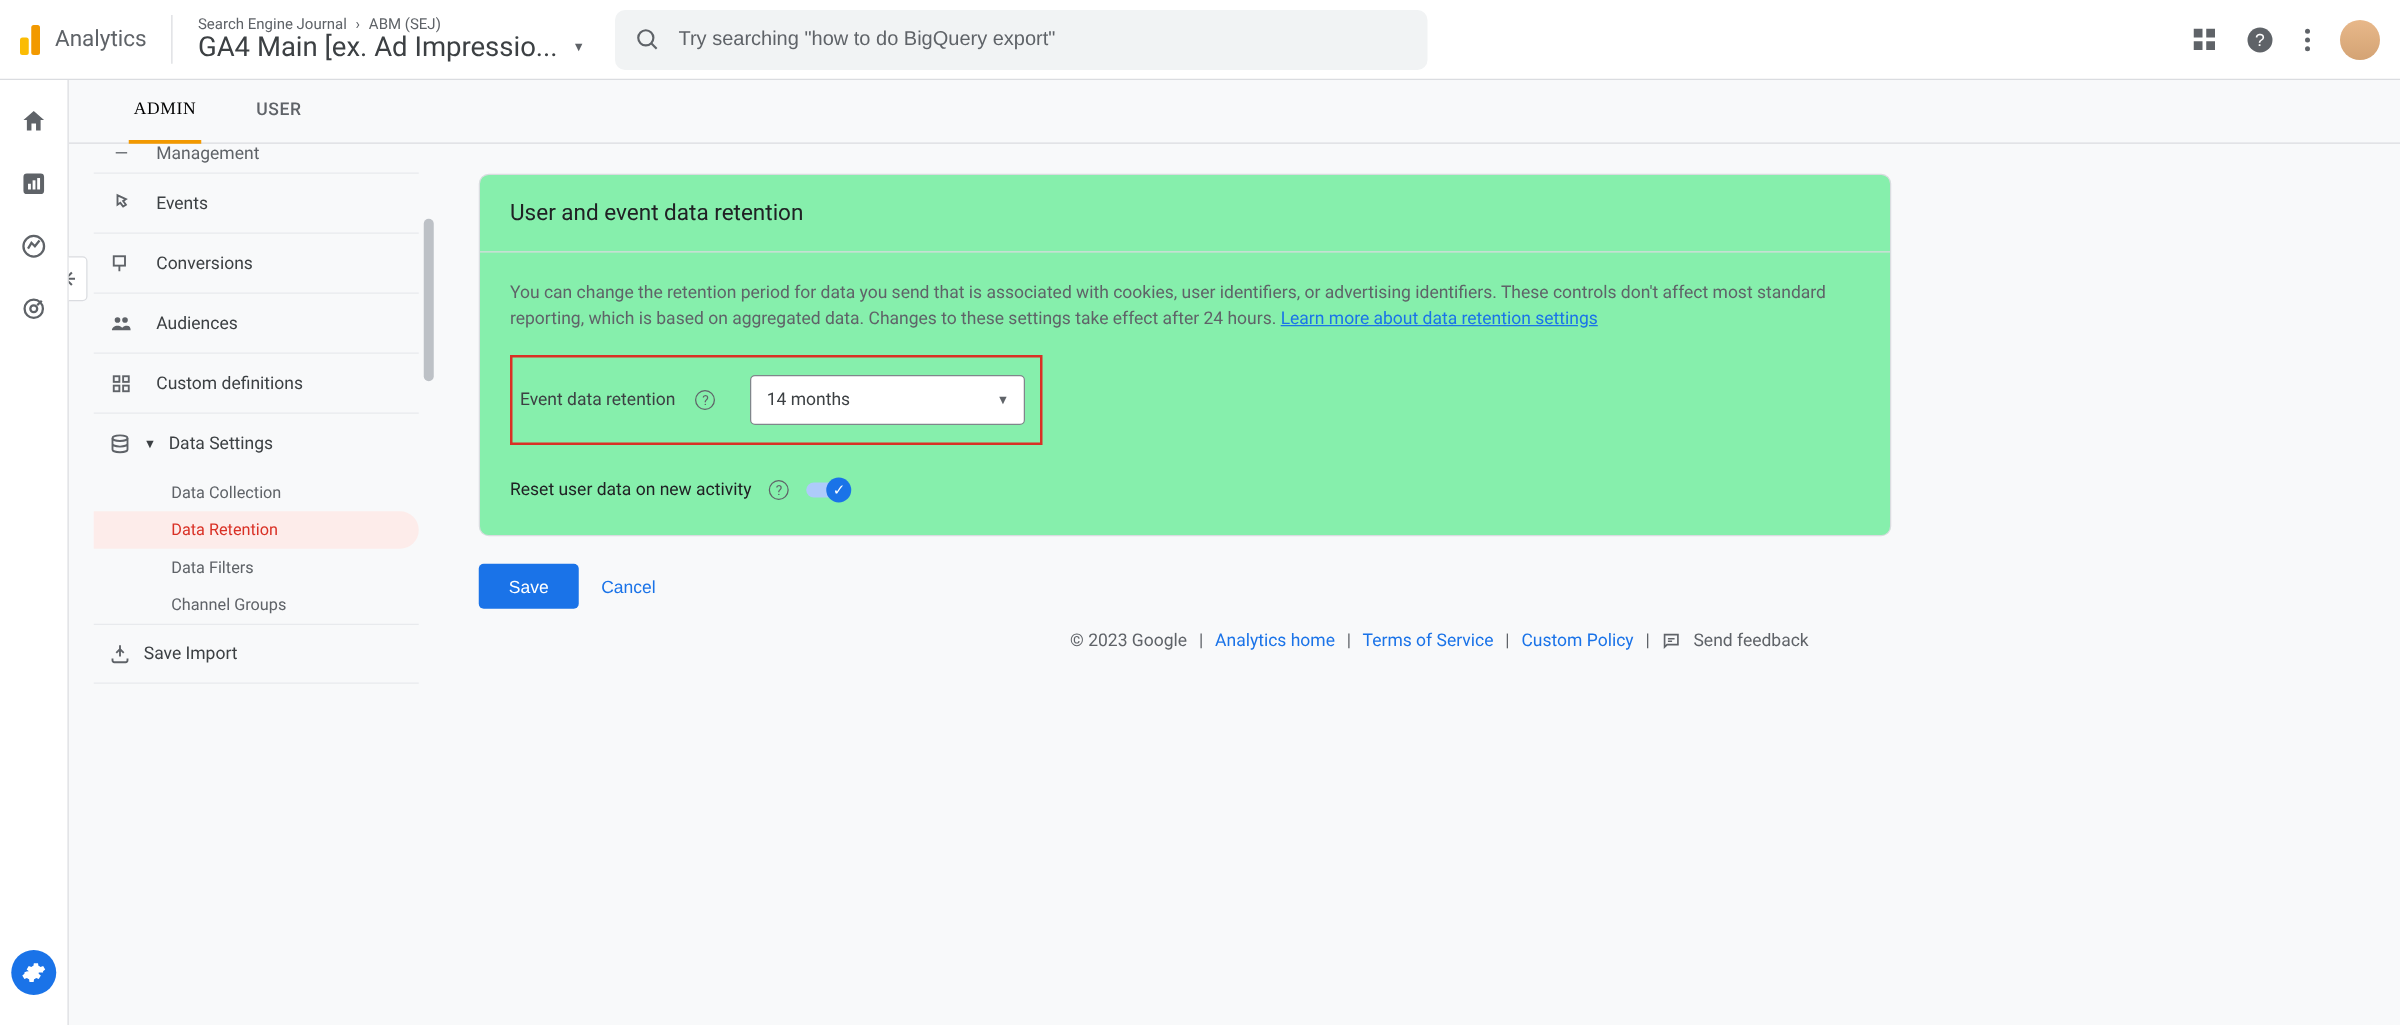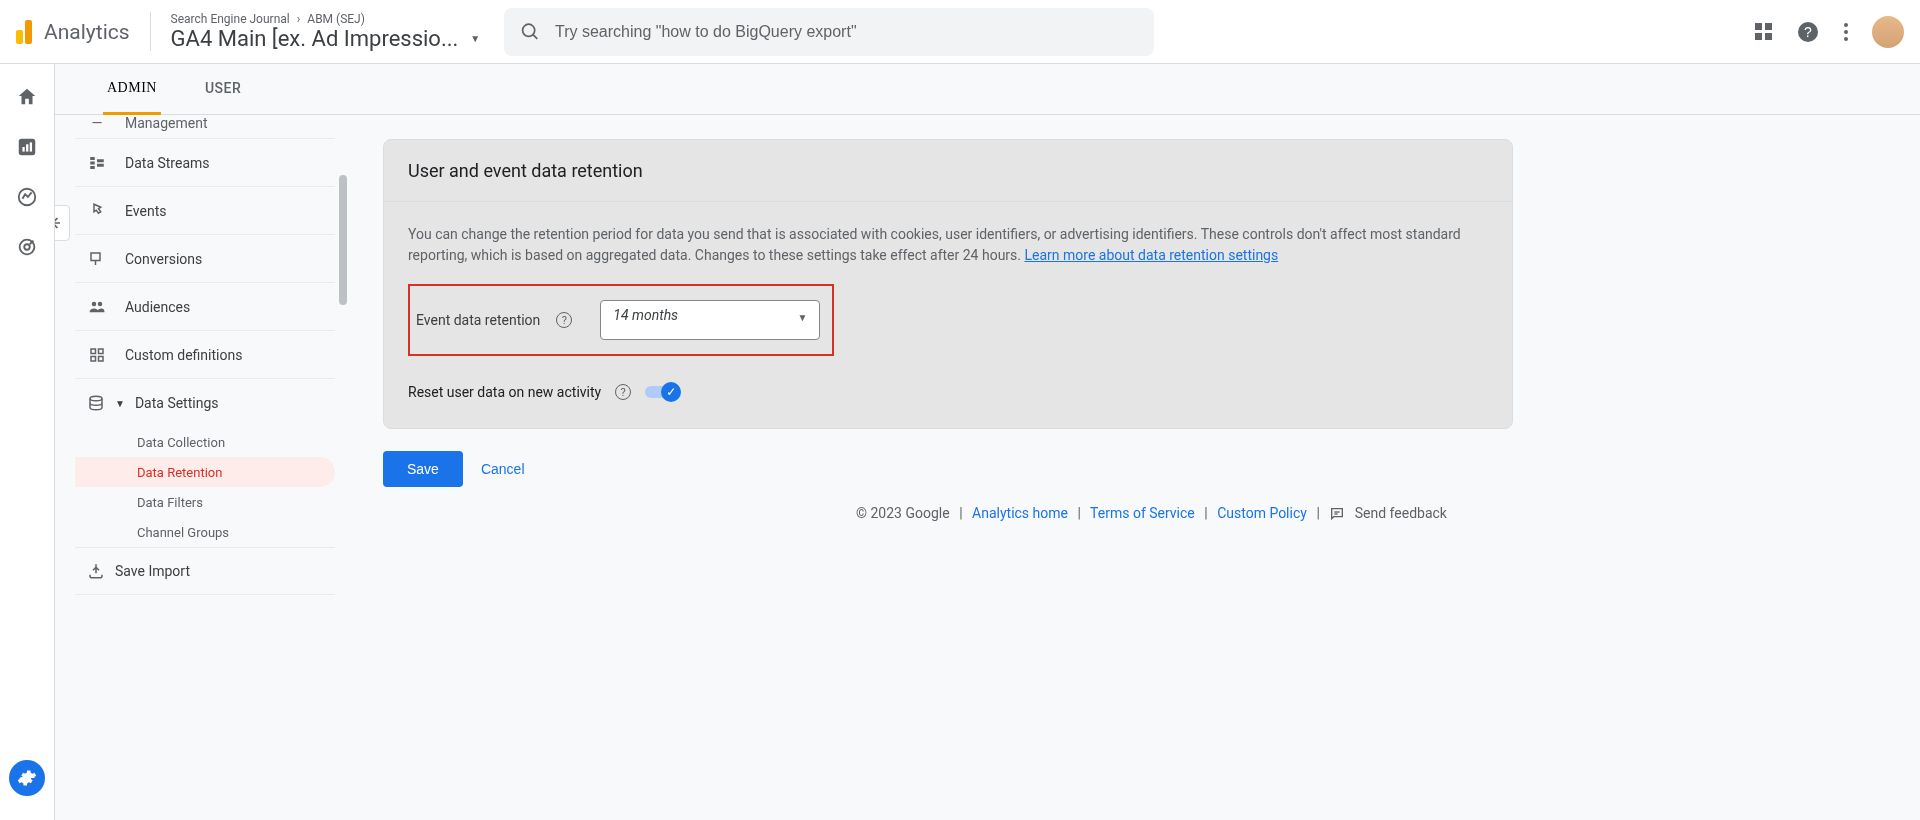--- a/index.html
+++ b/index.html
@@ -5,21 +5,21 @@
     * { box-sizing: border-box; margin: 0; padding: 0; }
     body { font-family: 'Google Sans', Roboto, Arial, sans-serif; background: #fff; color: #202124; font-size: 14px; }
     
     
     .header { display: flex; align-items: center; height: 64px; border-bottom: 1px solid #dadce0; padding: 0 16px; }
     .logo-area { display: flex; align-items: center; gap: 12px; margin-right: 20px; }
     .analytics-logo { display: flex; align-items: flex-end; gap: 2px; }
     .logo-bar { width: 7px; border-radius: 2px; }
     .logo-bar1 { height: 14px; background: #fbbc04; }
     .logo-bar2 { height: 24px; background: #f29900; }
-    .analytics-text { font-size: 21px; color: #5f6368; font-weight: 400; }
+    .analytics-text { font-size: 18px; color: #5f6368; font-weight: 400; }
     .property-selector { display: flex; flex-direction: column; border-left: 1px solid #dadce0; padding-left: 20px; margin-right: 24px; }
     .breadcrumb { font-size: 12px; color: #5f6368; }
     .breadcrumb .chev { margin: 0 4px; }
     .property-name-row { display: flex; align-items: center; gap: 12px; }
     .property-name { font-size: 22px; color: #3c4043; max-width: 300px; white-space: nowrap; overflow: hidden; text-overflow: ellipsis; }
     .dropdown-arrow { color: #5f6368; font-size: 10px; }
     .search-bar { flex: 0 0 650px; display: flex; align-items: center; background: #f1f3f4; border-radius: 8px; height: 48px; padding: 0 16px; gap: 14px; }
     .search-bar input { border: none; background: transparent; outline: none; font-size: 16px; color: #5f6368; width: 100%; }
     .search-bar input::placeholder { color: #5f6368; }
     .header-right { margin-left: auto; display: flex; align-items: center; gap: 24px; }
@@ -49,29 +49,29 @@
     .sidebar-scroll-track { position: absolute; right: 8px; top: 60px; width: 8px; height: 130px; background: #bdc1c6; border-radius: 4px; }
     .sb-item { display: flex; align-items: center; gap: 18px; height: 48px; border-bottom: 1px solid #e8eaed; color: #3c4043; font-size: 14px; padding-left: 12px; cursor: pointer; }
     .sb-item.partial { height: 24px; align-items: flex-start; color:#5f6368; }
     .sb-item .sb-icon { width: 20px; color: #5f6368; display: flex; justify-content: center; }
     .sb-expand { display: flex; align-items: center; gap: 10px; height: 48px; padding-left: 12px; color: #3c4043; cursor: pointer; border-bottom: 1px solid #e8eaed;}
     .sb-expand.no-border{border-bottom:none;}
     .sb-sub { padding-left: 62px; height: 30px; display: flex; align-items: center; color: #5f6368; font-size: 13px; cursor: pointer; border-radius: 0 16px 16px 0; }
     .sb-sub.active { color: #d93025; background:#fdecea; }
     
     .main-panel { flex: 1; padding: 24px 0 0 28px; overflow-y: auto; }
-    .card { background: #e5e5e5; border: 1px solid #dadce0; border-radius: 8px; max-width: 1130px; }
+    .card { background: #86efac; border: 1px solid #dadce0; border-radius: 8px; max-width: 1130px; }
     .card-header { padding: 20px 24px; border-bottom: 1px solid #dadce0; font-size: 18px; color: #202124; }
     .card-body { padding: 22px 24px 26px; }
     .desc { color: #5f6368; font-size: 14px; line-height: 1.5; margin-bottom: 18px; }
     .desc a { color: #1a73e8; text-decoration: underline; }
     .highlight-box { border: 2px solid #d93025; padding: 14px 12px 14px 6px; display: inline-flex; align-items: center; gap: 28px; margin-bottom: 18px; }
     .label-with-help { display: flex; align-items: center; gap: 16px; color: #3c4043; }
     .help-circle { width: 16px; height: 16px; border: 1.5px solid #5f6368; border-radius: 50%; display: inline-flex; align-items: center; justify-content: center; font-size: 11px; color: #5f6368; cursor:pointer;}
-    .select { width: 220px; height: 40px; border: 1px solid #80868b; border-radius: 4px; display: flex; align-items: flex-end; justify-content: space-between; padding: 16px 12px; color: #3c4043; background:#fff; cursor:pointer;font-style:italic;}
+    .select { width: 220px; height: 40px; border: 1px solid #80868b; border-radius: 4px; display: flex; align-items: center; justify-content: space-between; padding: 0 12px; color: #3c4043; background:#fff; cursor:pointer;}
     .select .caret{font-size:10px;color:#5f6368;}
     .toggle-row { display: flex; align-items: center; gap: 14px; margin-top: 8px; }
     .toggle { width: 36px; height: 20px; position: relative; cursor:pointer; }
     .toggle-track { position: absolute; top: 4px; width: 30px; height: 12px; background: #aecbfa; border-radius: 10px; }
     .toggle-thumb { position: absolute; right: 0; width: 20px; height: 20px; background: #1a73e8; border-radius: 50%; display:flex;align-items:center;justify-content:center;color:#fff;font-size:12px;}
     .actions { display: flex; gap: 18px; margin-top: 22px; align-items:center;}
     .btn-primary { background: #1a73e8; color: #fff; border: none; border-radius: 4px; padding: 10px 24px; font-size: 14px; font-weight: 500; cursor: pointer; }
     .btn-text { color: #1a73e8; background: none; border: none; font-size: 14px; cursor: pointer; }
     
     .footer { text-align: center; padding: 18px; color: #5f6368; font-size: 14px;}
@@ -181,32 +181,20 @@
           <svg width="20" height="20" viewBox="0 0 24 24" fill="none" stroke="#5f6368" stroke-width="2">
               <path d="M15 6l-6 6 6 6M4 12h14"></path>
             </svg>
         </div>
         <div class="admin-sidebar">
           <div class="sidebar-scroll-track"></div>
 
           <div class="sb-item partial">
             <span class="sb-icon">—</span>
             <span>Management</span>
-          </div>
-          <div class="sb-item">
-            <span class="sb-icon">
-                <svg width="18" height="18" viewBox="0 0 24 24" fill="#5f6368">
-                  <rect x="3" y="4" width="6" height="4"></rect>
-                  <rect x="3" y="10" width="6" height="4"></rect>
-                  <rect x="3" y="16" width="6" height="4"></rect>
-                  <rect x="12" y="7" width="9" height="4"></rect>
-                  <rect x="12" y="13" width="9" height="4"></rect>
-                </svg>
-              </span>
-            <span>Data Streams</span>
           </div>
           <div class="sb-item">
             <span class="sb-icon">
                 <svg width="18" height="18" viewBox="0 0 24 24" fill="none" stroke="#5f6368" stroke-width="2">
                   <path d="M8 3v10l3-2 3 4 3-2-3-4 3-2z"></path>
                 </svg>
               </span>
             <span>Events</span>
           </div>
           <div class="sb-item">

